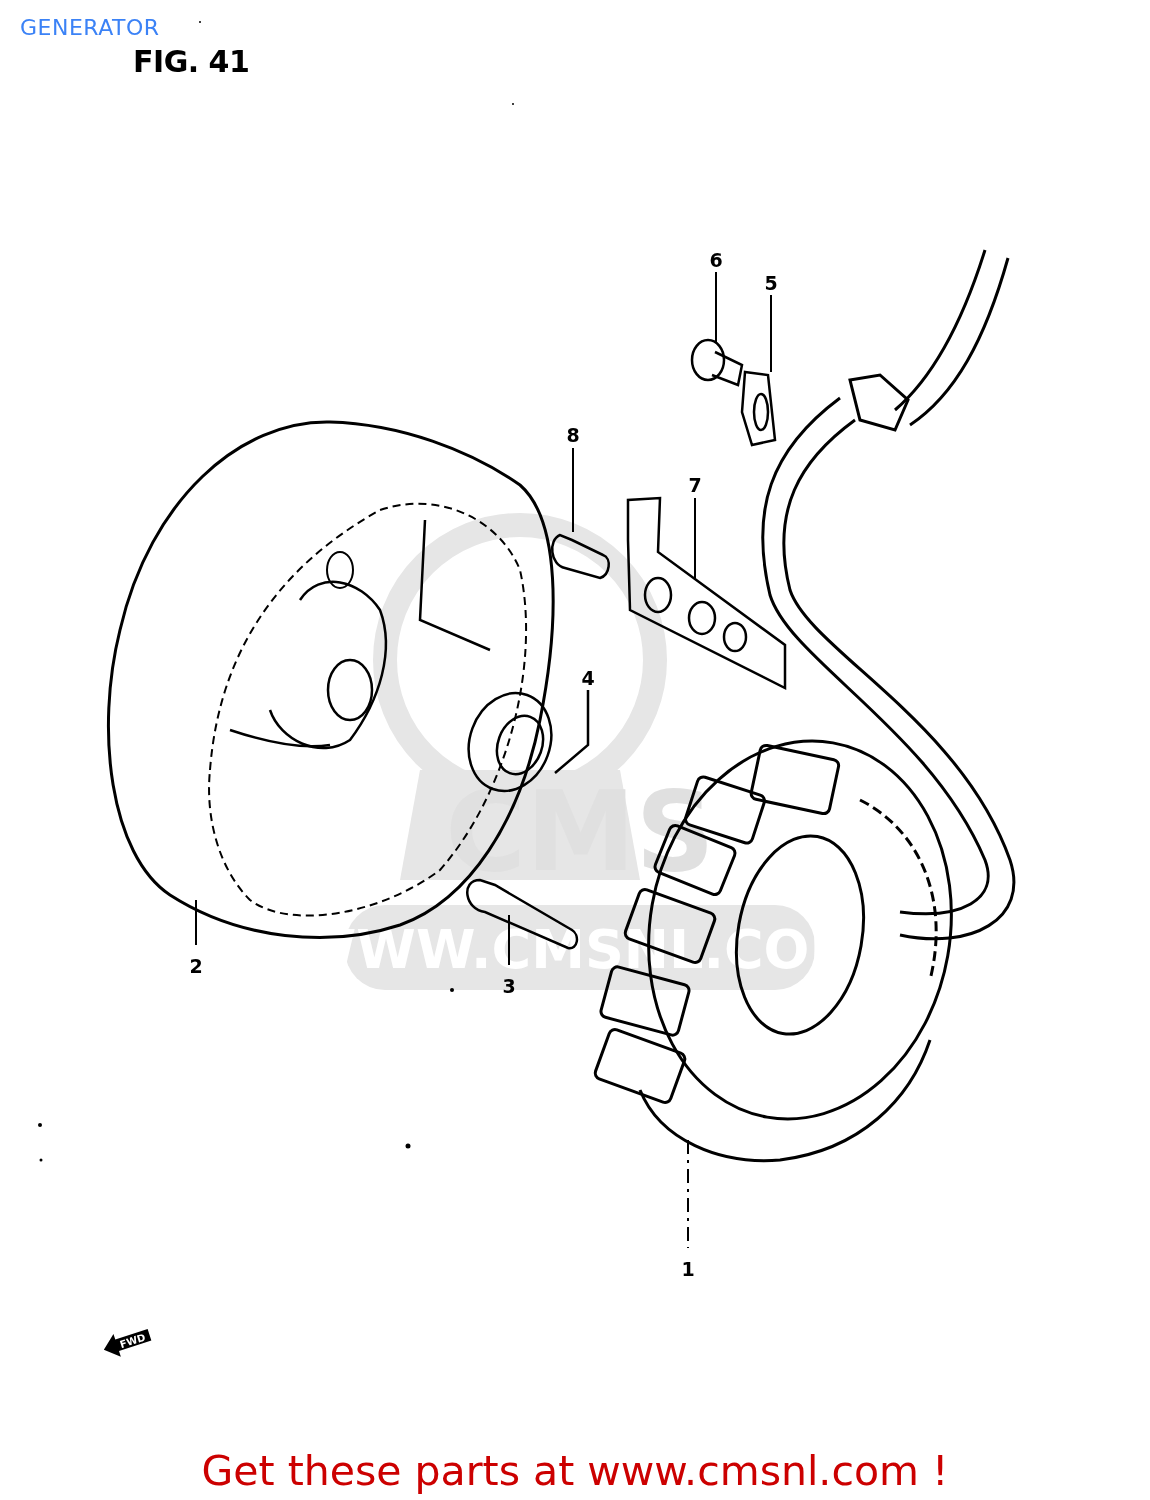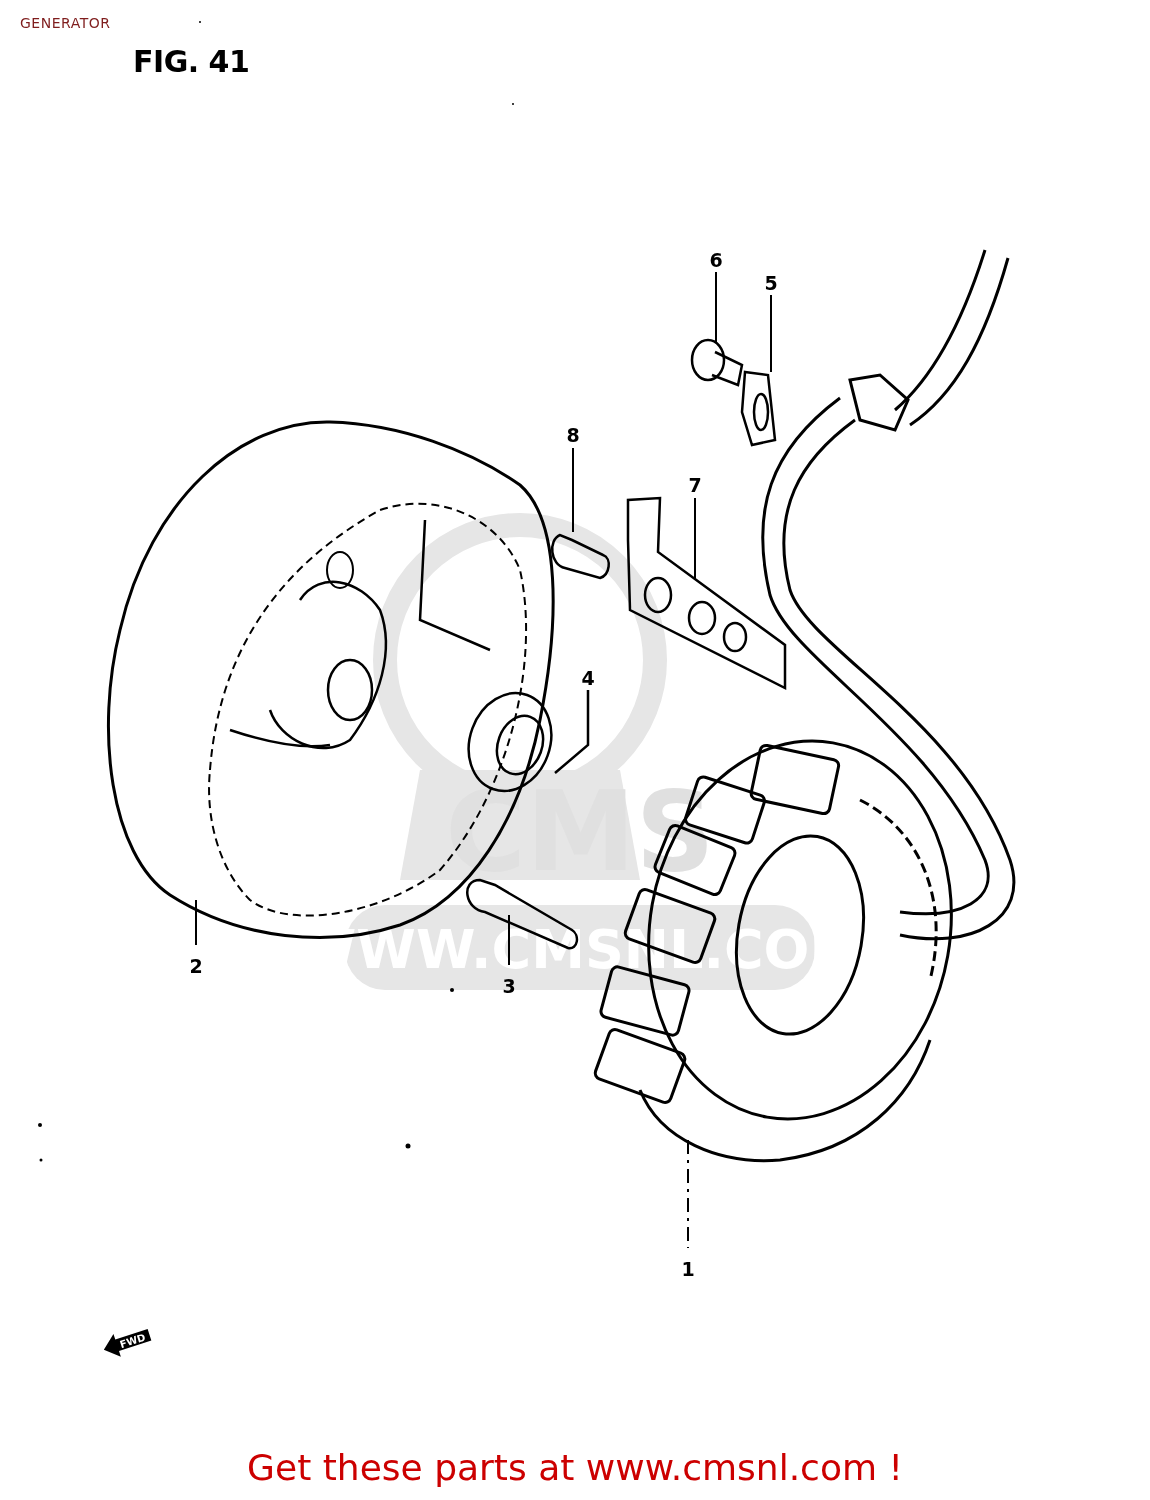--- a/index.html
+++ b/index.html
@@ -1,21 +1,21 @@
 <!DOCTYPE html>
 <html><head>
   <meta charset="utf-8">
   <style>
     html, body { margin: 0; padding: 0; background: #ffffff; }
     body { width: 1150px; height: 1500px; position: relative; overflow: hidden; font-family: "DejaVu Sans", sans-serif; }
-    .page-title { position: absolute; left: 20px; top: 15px; font-size: 14px; color: #7f1d1d; font-family: "DejaVu Sans", sans-serif; letter-spacing: 0.5px; }
+    .page-title { position: absolute; left: 20px; top: 15px; font-size: 22px; color: #3b82f6; font-family: "DejaVu Sans", sans-serif; letter-spacing: 0.5px; }
     .fig-label { position: absolute; left: 133px; top: 44px; font-size: 30px; font-weight: bold; color: #000; font-family: "DejaVu Sans", sans-serif; letter-spacing: -0.5px; }
     .diagram { position: absolute; left: 0; top: 0; width: 1150px; height: 1500px; }
     .callout { position: absolute; font-size: 19px; font-weight: bold; color: #000; font-family: "DejaVu Sans", sans-serif; transform: translate(-50%, 0); }
-    .footer { position: absolute; left: 0; width: 1150px; top: 1447px; text-align: center; font-size: 36px; color: #cc0000; font-family: "DejaVu Sans", sans-serif; }
+    .footer { position: absolute; left: 0; width: 1150px; top: 1447px; text-align: center; font-size: 41px; color: #cc0000; font-family: "DejaVu Sans", sans-serif; }
     .footer a { color: #cc0000; text-decoration: none; }
     .fwd { position: absolute; left: 100px; top: 1320px; width: 55px; height: 40px; }
   </style>
 </head>
 <body>
 
 <div class="page-title">GENERATOR</div>
 <div class="fig-label">FIG. 41</div>
 
 <svg class="diagram" viewBox="0 0 1150 1500" xmlns="http://www.w3.org/2000/svg">

